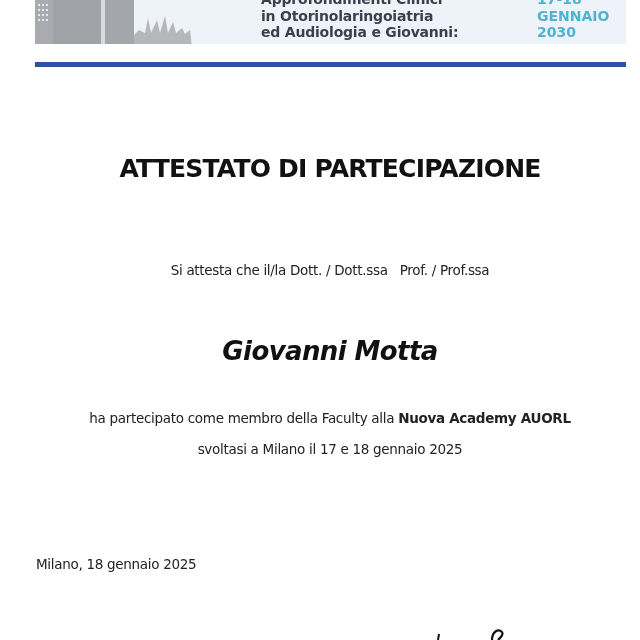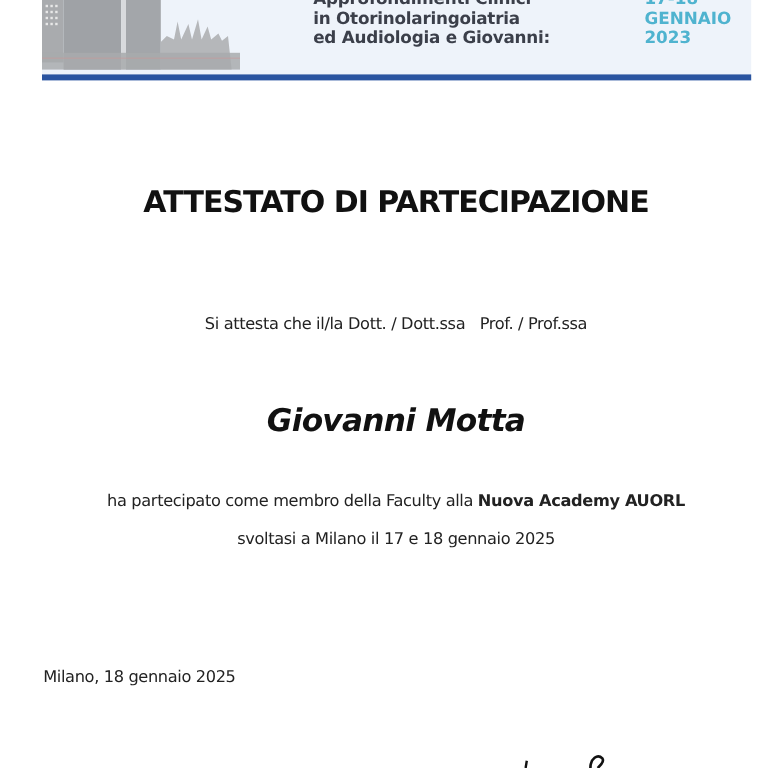--- a/index.html
+++ b/index.html
@@ -3,21 +3,21 @@
   <meta charset="utf-8">
   <style>
     html, body { margin: 0; padding: 0; }
     body {
       width: 640px; height: 640px; overflow: hidden;
       background: #ffffff; position: relative;
       font-family: "Liberation Sans", sans-serif;
       color: #111;
     }
     .banner {
-      position: absolute; left: 35px; top: 0; width: 591px; height: 62px;
+      position: absolute; left: 35px; top: 0; width: 591px; height: 44px;
       background: #eef3fa; overflow: hidden;
     }
     .banner-bar {
       position: absolute; left: 35px; top: 62px; width: 591px; height: 5px;
       background: #2a54a0;
     }
     .skyline { position: absolute; left: 0; top: 0; width: 165px; height: 62px; }
     .banner-text {
       position: absolute; left: 226px; top: -9px;
       font-family: "DejaVu Sans", sans-serif; font-weight: bold;
@@ -85,21 +85,21 @@
     <rect x="0" y="48" width="165" height="1" fill="#c99" opacity="0.5"></rect>
   </svg>
   <div class="banner-text">
     <div>Approfondimenti Clinici</div>
     <div>in Otorinolaringoiatria</div>
     <div>ed Audiologia e Giovanni:</div>
   </div>
   <div class="banner-date">
     <div>17-18</div>
     <div>GENNAIO</div>
-    <div>2023</div>
+    <div>2030</div>
   </div>
 </div>
 <div class="banner-bar"></div>
 
 <div class="title">ATTESTATO DI PARTECIPAZIONE</div>
 
 <div class="line l1" style="white-space: pre;">Si attesta che il/la Dott. / Dott.ssa   Prof. / Prof.ssa</div>
 
 <div class="name">Giovanni Motta</div>
 

